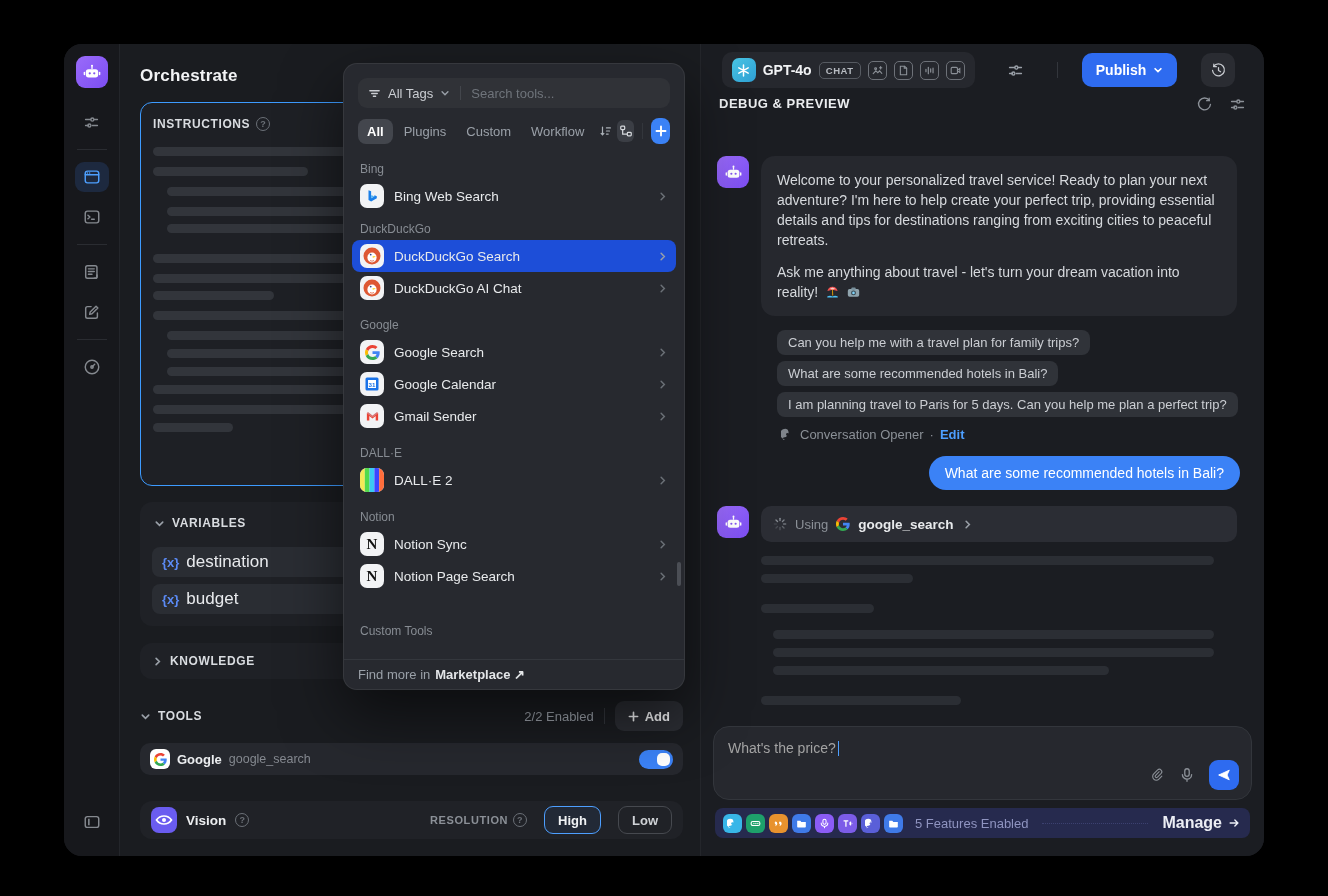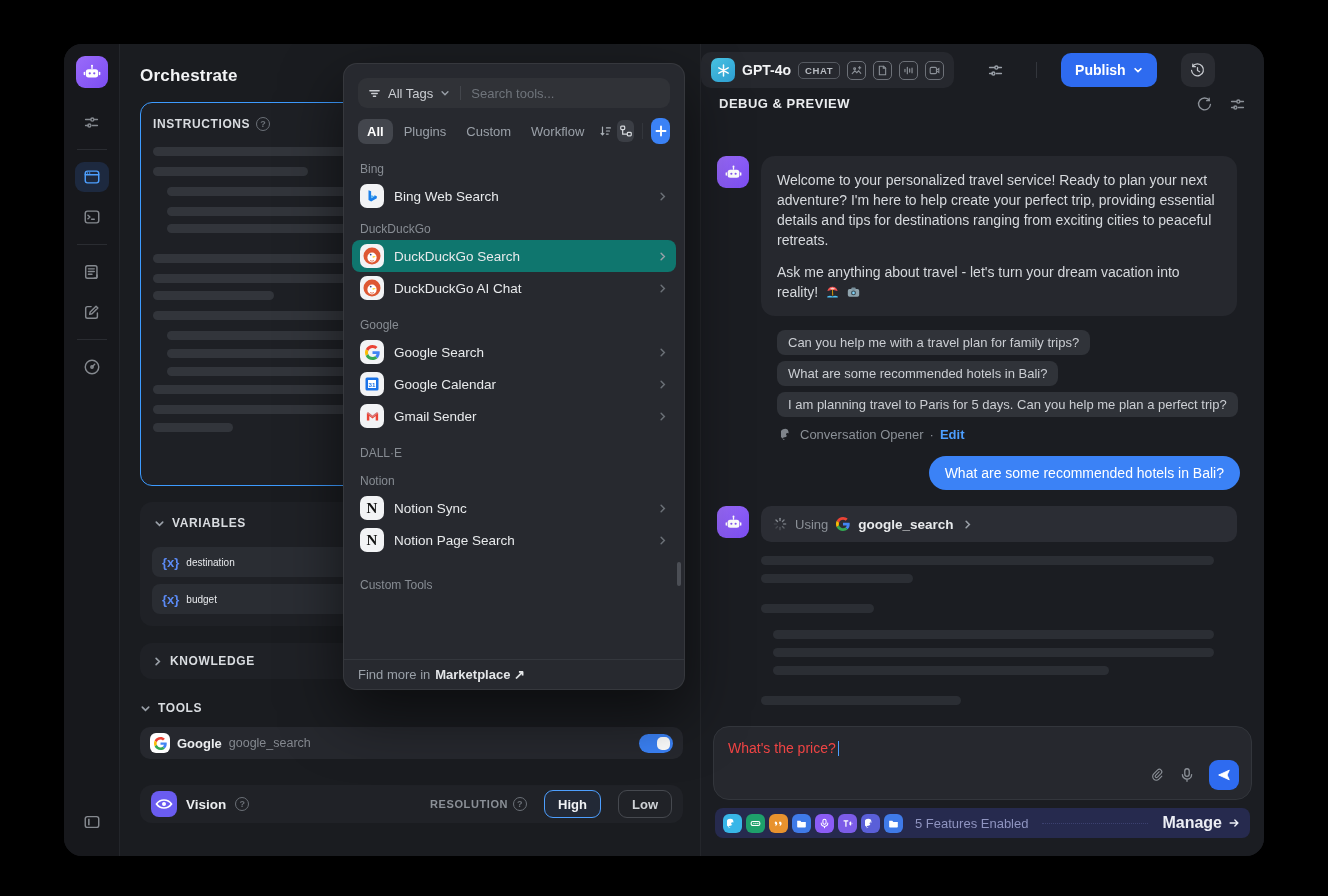--- a/index.html
+++ b/index.html
@@ -23,21 +23,21 @@
   .card { width:543px; margin-left:4px; border-radius:12px; background:#1f2126; }
   .instructions { margin-top:16px; height:384px; border:1.5px solid #3d9bff; background:#1e2025; padding:14px 12px; }
   .sec-title { font-size:12px; font-weight:700; letter-spacing:.6px; color:#d9dce0; display:flex; align-items:center; gap:6px; }
   .qmark { width:14px; height:14px; border:1.2px solid #6b7077; border-radius:50%; color:#6b7077; font-size:9px; display:inline-flex; align-items:center; justify-content:center; font-weight:700; }
   .skel { border-radius:5px; height:9px; background:#32353b; }
   .instructions .skel-wrap { margin-top:16px; }
   .variables { margin-top:16px; padding:12px; }
   .var-head { display:flex; align-items:center; gap:7px; padding:2px 2px 10px; }
   .var-row { height:30px; border-radius:8px; background:#2a2d33; display:flex; align-items:center; gap:7px; padding:0 10px; margin-top:7px; }
   .var-token { color:#5b8bf6; font-size:13px; font-weight:700; }
-  .var-name { color:#e8eaed; font-size:10px; }
+  .var-name { color:#e8eaed; font-size:17px; }
   .req-badge { margin-left:auto; border:1px solid #4b4e55; border-radius:6px; color:#9aa0a8; font-size:9.5px; font-weight:700; letter-spacing:.6px; padding:2.5px 8px; }
   .knowledge { margin-top:17px; padding:11px 12px; }
   .tools-head { width:543px; margin:22px 0 0 4px; display:flex; align-items:center; }
   .tools-right { margin-left:auto; display:flex; align-items:center; gap:10px; }
   .enabled-txt { color:#9aa0a8; font-size:13px; }
   .vdiv { width:1px; height:16px; background:#33363c; }
   .add-btn { background:#2b2d33; border:none; border-radius:9px; color:#f0f1f3; font-size:13px; font-weight:600; height:30px; padding:0 13px; display:flex; align-items:center; gap:6px; cursor:pointer; }
   .tool-chips { display:flex; gap:6px; width:543px; margin:12px 0 0 4px; }
   .tool-chip { flex:1; height:32px; background:#26282e; border-radius:10px; display:flex; align-items:center; gap:7px; padding:0 10px; }
   .tool-chip .g-badge { width:20px; height:20px; border-radius:6px; background:#fff; display:flex; align-items:center; justify-content:center; }
@@ -61,32 +61,32 @@
   .popup-search .ph { color:#6f747b; font-size:13px; }
   .popup-tabs { display:flex; align-items:center; margin:10px 14px 0; gap:2px; }
   .ptab { font-size:13px; color:#9aa0a8; padding:5px 9px; border-radius:8px; cursor:pointer; }
   .ptab.active { background:#43464d; color:#fff; font-weight:700; }
   .popup-tabs .icon-btn { width:24px; height:22px; display:flex; align-items:center; justify-content:center; border-radius:6px; cursor:pointer; }
   .popup-tabs .icon-btn.boxed { background:#3b3e45; }
   .plus-btn { width:26px; height:26px; border-radius:8px; background:#3b82f6; border:none; display:flex; align-items:center; justify-content:center; cursor:pointer; margin-left:6px; }
   .popup-list { flex:1; overflow:hidden; padding:8px 8px 0 14px; position:relative; }
   .psec { color:#878c93; font-size:12px; margin:10px 0 4px 2px; }
   .prow { height:32px; display:flex; align-items:center; gap:10px; border-radius:8px; padding:0 8px 0 2px; cursor:pointer; }
-  .prow.hl { background:#0f766e; margin-left:-6px; padding-left:8px; }
+  .prow.hl { background:#1d4ed8; margin-left:-6px; padding-left:8px; }
   .prow .tool-icon { width:24px; height:24px; border-radius:7px; background:#f2f3f5; display:flex; align-items:center; justify-content:center; overflow:hidden; flex:0 0 24px; }
   .prow .tname { color:#e8eaec; font-size:13.5px; }
   .prow .row-chev { margin-left:auto; }
   .popup-foot { border-top:1px solid #34373d; height:30px; display:flex; align-items:center; padding:0 14px; gap:5px; flex:0 0 30px; }
   .popup-foot .f1 { color:#9aa0a8; font-size:13px; }
   .popup-foot .f2 { color:#e4e6e9; font-size:13px; font-weight:600; cursor:pointer; }
   .scroll-thumb { position:absolute; right:3px; top:418px; width:4px; height:24px; border-radius:2px; background:#4b4e55; }
 
   
   .debug { flex:1; border-left:1px solid #24262b; display:flex; flex-direction:column; background:#1b1d22; }
-  .topbar { height:52px; flex:0 0 52px; display:flex; align-items:center; padding:0 8px 0 0; justify-content:flex-start; gap:24px; }
+  .topbar { height:52px; flex:0 0 52px; display:flex; align-items:center; padding:0 8px 0 0; justify-content:center; gap:24px; }
   .model-pill { height:36px; background:#26282e; border-radius:10px; display:flex; align-items:center; gap:7px; padding:0 10px; }
   .openai-badge { width:24px; height:24px; border-radius:7px; background:linear-gradient(135deg,#49c6e5,#2e9fd4); display:flex; align-items:center; justify-content:center; }
   .model-name { color:#f2f3f5; font-size:14px; font-weight:700; }
   .chat-badge { border:1px solid #565a61; border-radius:5px; color:#b8bcc2; font-size:9.5px; font-weight:700; letter-spacing:.6px; padding:2px 6px; }
   .cap-icon { width:19px; height:19px; border:1.3px solid #6d7178; border-radius:5px; display:flex; align-items:center; justify-content:center; }
   .sq-btn { width:34px; height:34px; border-radius:10px; background:transparent; border:none; display:flex; align-items:center; justify-content:center; cursor:pointer; }
   .sq-btn.dark { background:#2a2c32; }
   .publish-btn { height:34px; background:#2e6bf0; border:none; border-radius:10px; color:#fff; font-size:14px; font-weight:700; padding:0 14px; display:flex; align-items:center; gap:7px; cursor:pointer; }
   .debug-head { height:36px; flex:0 0 36px; display:flex; align-items:flex-start; padding:0 18px; }
   .debug-title { color:#eceef0; font-size:13px; font-weight:700; letter-spacing:.5px; }
@@ -101,21 +101,21 @@
   .meta-row { margin:10px 0 0 64px; display:flex; align-items:center; gap:6px; color:#8b9097; font-size:13px; }
   .meta-row .edit { color:#4d9fff; font-weight:600; cursor:pointer; }
   .user-row { display:flex; justify-content:flex-end; margin-top:14px; }
   .user-bubble { background:#3b82f6; color:#fff; font-size:14px; border-radius:18px; padding:9px 16px; }
   .msg2 { margin-top:16px; }
   .toolcall { background:#2b2d34; border-radius:10px; height:36px; display:flex; align-items:center; gap:8px; padding:0 12px; width:476px; }
   .toolcall .using { color:#8b9097; font-size:13px; }
   .toolcall .tname2 { color:#e8eaec; font-size:13.5px; font-weight:600; }
   .dskel { border-radius:5px; height:9px; background:#2b2e34; }
   .composer { margin:0 12px; height:74px; flex:0 0 74px; background:#26282e; border:1px solid #33363c; border-radius:16px; padding:12px 14px 10px; position:relative; }
-  .composer .inp { color:#ef4444; font-size:14px;margin-top:35px; }
+  .composer .inp { color:#a3a3a3; font-size:14px;margin-top:35px; }
   .cursor { display:inline-block; width:1.5px; height:15px; background:#4d9fff; vertical-align:text-bottom; margin-left:2px; }
   .composer .c-icons { position:absolute; right:12px; bottom:9px; display:flex; align-items:center; gap:14px; }
   .send-btn { width:30px; height:30px; border:none; border-radius:9px; background:#2e6bf0; display:flex; align-items:center; justify-content:center; cursor:pointer; }
   .feat-bar { margin:8px 14px 18px; height:30px; flex:0 0 30px; background:#262a4e; border-radius:8px; display:flex; align-items:center; padding:0 10px 0 8px; gap:4px; }
   .feat-ic { width:19px; height:19px; border-radius:6px; display:flex; align-items:center; justify-content:center; }
   .feat-txt { color:#8f94c0; font-size:13px; margin-left:8px; }
   .feat-lead { flex:1; border-bottom:1px dotted #3c4170; margin:0 10px; height:1px; align-self:center; }
   .manage { color:#eceef5; font-size:16px; font-weight:600; display:flex; align-items:center; gap:6px; cursor:pointer; }
 </style>
 </head>
@@ -242,20 +242,30 @@
         <span class="sec-title">KNOWLEDGE</span>
       </div>
     </div>
 
     <div class="tools-head">
       <div class="var-head" style="padding:0;">
         <svg class="chev" width="11" height="11" viewBox="0 0 12 12" fill="none" stroke-width="1.8" stroke-linecap="round">
             <path d="M2.5 4.5L6 8l3.5-3.5"></path>
           </svg>
         <span class="sec-title">TOOLS</span>
+      </div>
+      <div class="tools-right">
+        <span class="enabled-txt">2/2 Enabled</span>
+        <div class="vdiv"></div>
+        <button class="add-btn">
+          <svg width="11" height="11" viewBox="0 0 12 12" fill="none" stroke="#f0f1f3" stroke-width="1.8" stroke-linecap="round">
+              <path d="M6 1.5v9M1.5 6h9"></path>
+            </svg>
+          <span>Add</span>
+        </button>
       </div>
     </div>
     <div class="tool-chips">
       <div class="tool-chip">
         <span class="g-badge">
             <svg width="13" height="13" viewBox="0 0 48 48">
               <path fill="#EA4335" d="M24 9.5c3.5 0 6.7 1.2 9.2 3.6l6.9-6.9C35.9 2.4 30.5 0 24 0 14.6 0 6.5 5.4 2.6 13.2l8 6.2C12.4 13.7 17.7 9.5 24 9.5z"></path>
               <path fill="#4285F4" d="M47 24.6c0-1.6-.2-3.1-.4-4.6H24v9h12.9c-.6 3-2.3 5.5-4.8 7.2l7.7 6C44.4 38 47 31.9 47 24.6z"></path>
               <path fill="#FBBC05" d="M10.5 28.6c-.5-1.5-.8-3-.8-4.6s.3-3.1.8-4.6l-8-6.2C.9 16.5 0 20.1 0 24s.9 7.5 2.6 10.8l7.9-6.2z"></path>
               <path fill="#34A853" d="M24 48c6.5 0 11.9-2.1 15.9-5.8l-7.7-6c-2.2 1.5-4.9 2.3-8.2 2.3-6.3 0-11.6-4.2-13.5-9.9l-8 6.2C6.5 42.6 14.6 48 24 48z"></path>
@@ -663,20 +673,35 @@
               <path d="M2 4.2L8 8.8l6-4.6-1.2-.9L8 7 3.2 3.3z" fill="#c5221f" opacity=".6"></path>
             </svg>
           </span>
         <span class="tname">Gmail Sender</span>
         <svg class="row-chev" width="11" height="11" viewBox="0 0 12 12" fill="none" stroke="#6b7077" stroke-width="1.6" stroke-linecap="round">
             <path d="M4.5 2.5L8 6l-3.5 3.5"></path>
           </svg>
       </div>
 
       <div class="psec" style="margin-top:14px">DALL·E</div>
+      <div class="prow">
+        <span class="tool-icon">
+            <svg width="24" height="24" viewBox="0 0 24 24">
+              <rect width="4.8" height="24" x="0" fill="#f4e957"></rect>
+              <rect width="4.8" height="24" x="4.8" fill="#51da4c"></rect>
+              <rect width="4.8" height="24" x="9.6" fill="#3bc9f3"></rect>
+              <rect width="4.8" height="24" x="14.4" fill="#3c46ff"></rect>
+              <rect width="4.8" height="24" x="19.2" fill="#ff6e3c"></rect>
+            </svg>
+          </span>
+        <span class="tname">DALL·E 2</span>
+        <svg class="row-chev" width="11" height="11" viewBox="0 0 12 12" fill="none" stroke="#6b7077" stroke-width="1.6" stroke-linecap="round">
+            <path d="M4.5 2.5L8 6l-3.5 3.5"></path>
+          </svg>
+      </div>
 
       <div class="psec" style="margin-top:14px">Notion</div>
       <div class="prow">
         <span class="tool-icon">
             <span style="font-family:'Liberation Serif',serif;font-weight:700;font-size:15px;color:#111;">N</span>
           </span>
         <span class="tname">Notion Sync</span>
         <svg class="row-chev" width="11" height="11" viewBox="0 0 12 12" fill="none" stroke="#6b7077" stroke-width="1.6" stroke-linecap="round">
             <path d="M4.5 2.5L8 6l-3.5 3.5"></path>
           </svg>
@@ -684,21 +709,21 @@
       <div class="prow">
         <span class="tool-icon">
             <span style="font-family:'Liberation Serif',serif;font-weight:700;font-size:15px;color:#111;">N</span>
           </span>
         <span class="tname">Notion Page Search</span>
         <svg class="row-chev" width="11" height="11" viewBox="0 0 12 12" fill="none" stroke="#6b7077" stroke-width="1.6" stroke-linecap="round">
             <path d="M4.5 2.5L8 6l-3.5 3.5"></path>
           </svg>
       </div>
 
-      <div class="psec" style="margin-top:22px">Custom Tools</div>
+      <div class="psec" style="margin-top:32px">Custom Tools</div>
       <div class="prow">
         
         
         
       </div>
       <div class="scroll-thumb"></div>
     </div>
 
     <div class="popup-foot">
       <span class="f1">Find more in</span>

